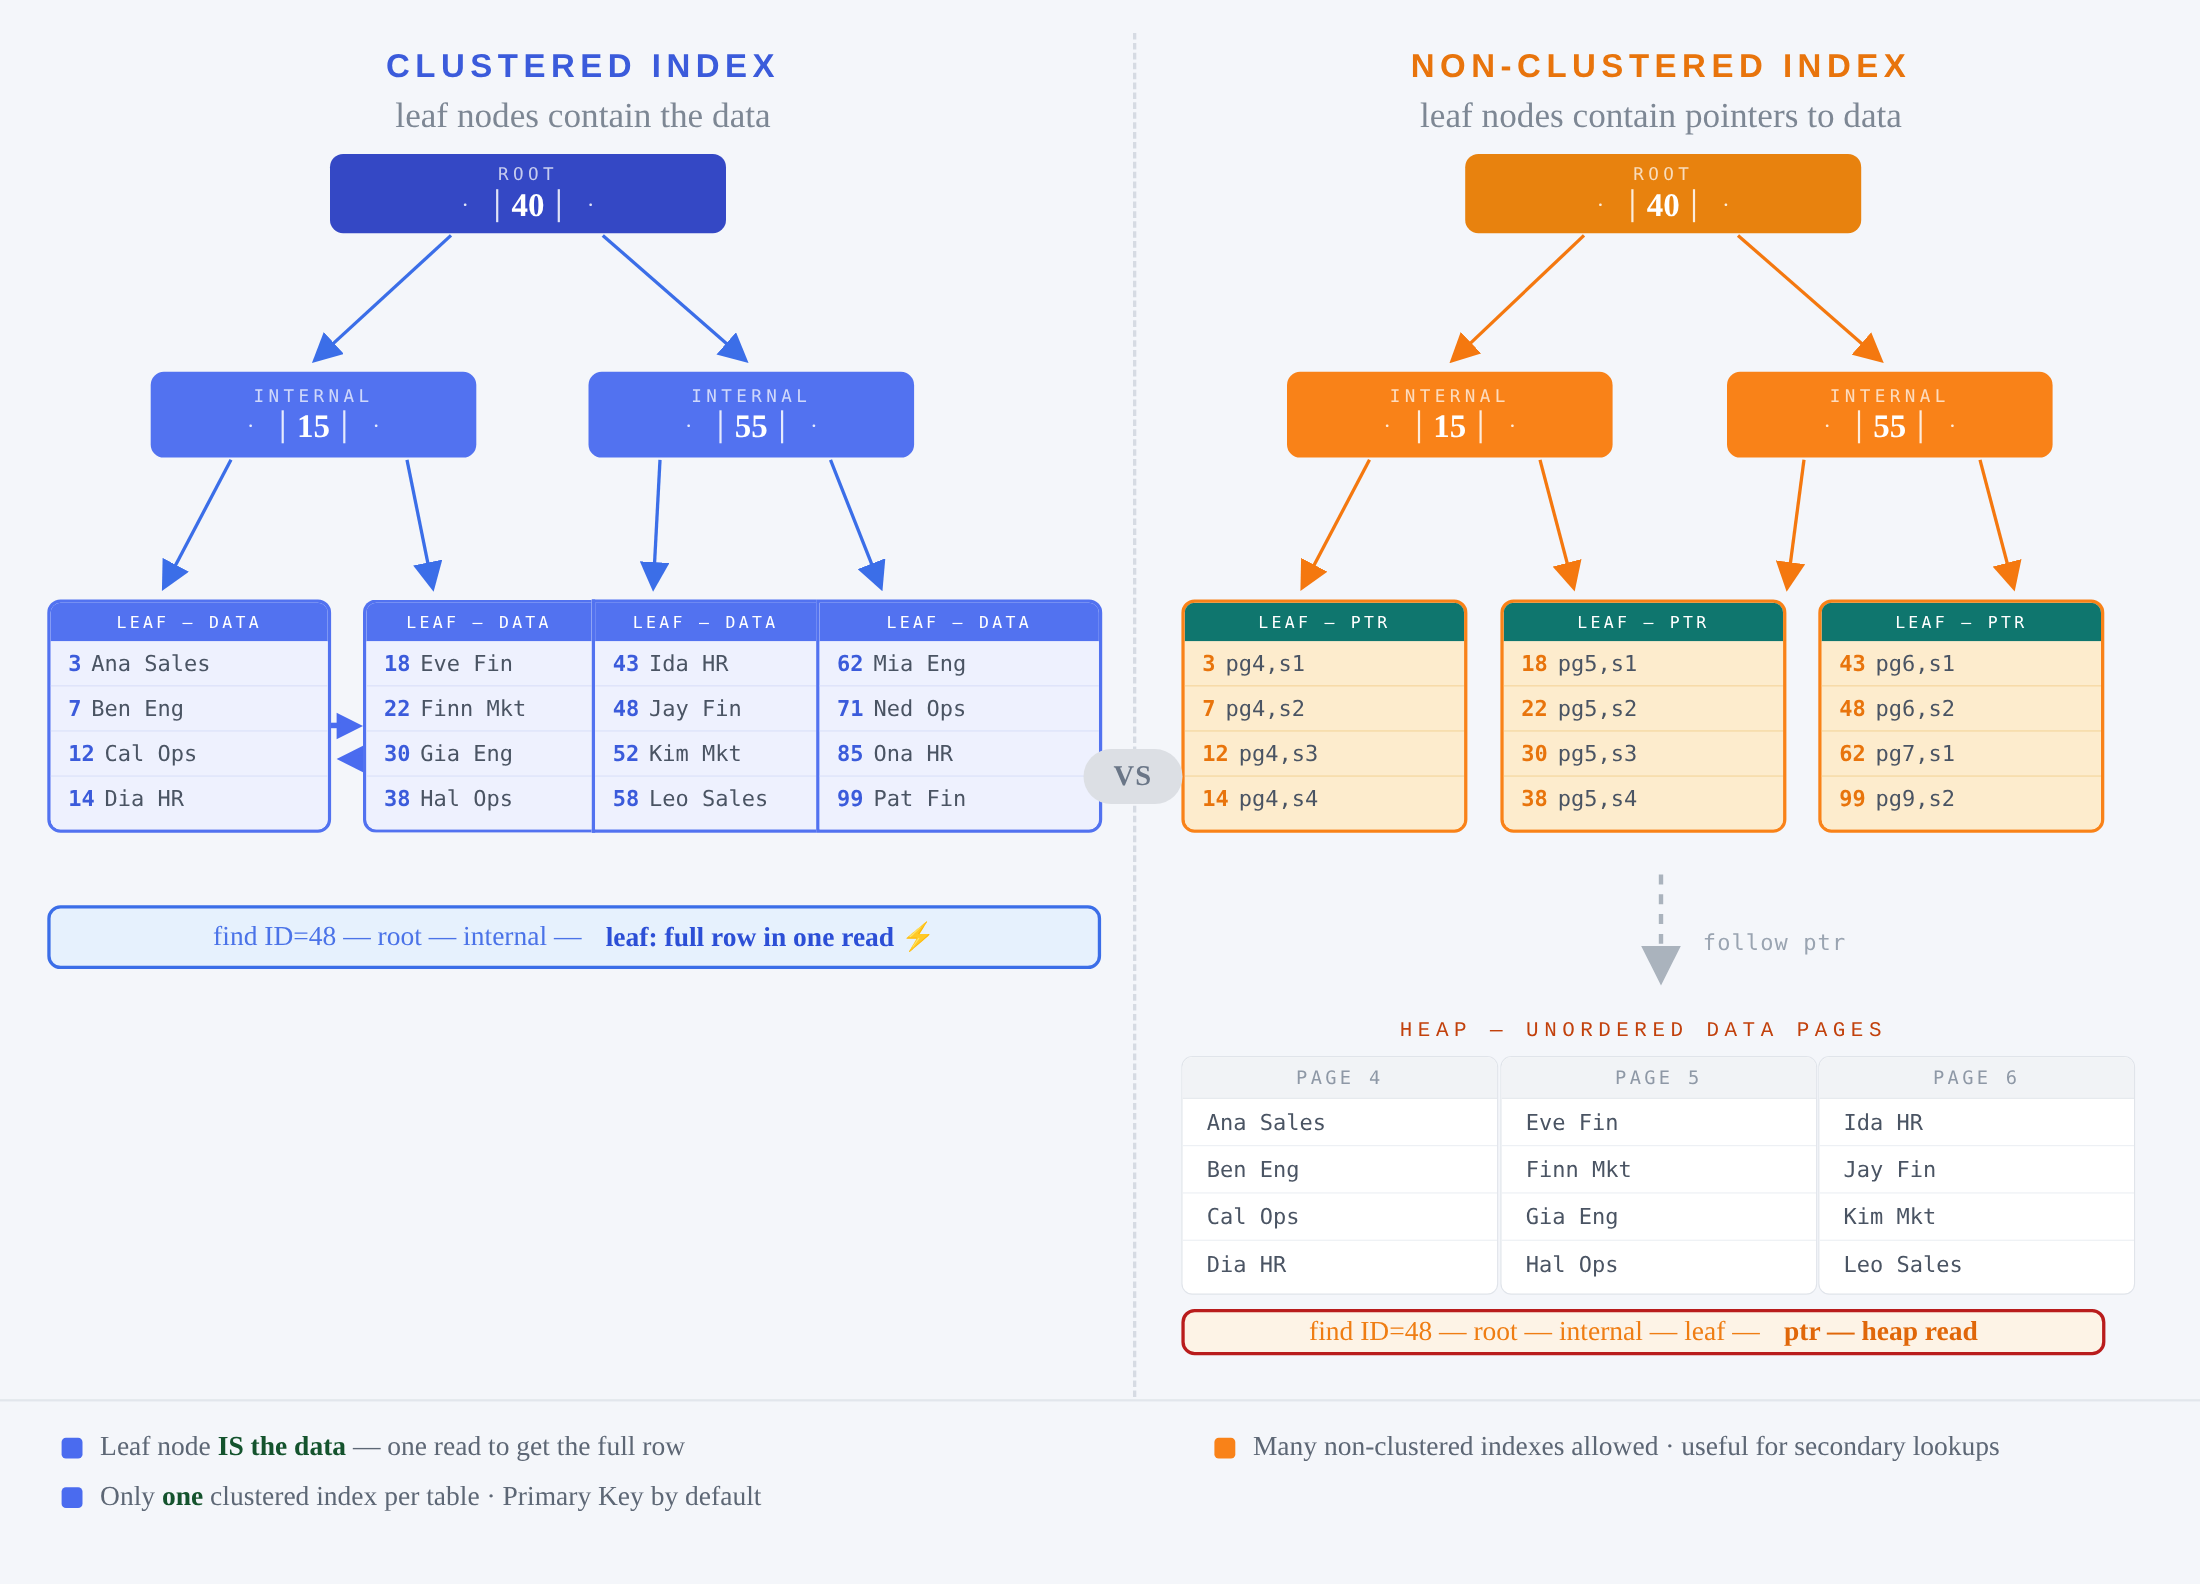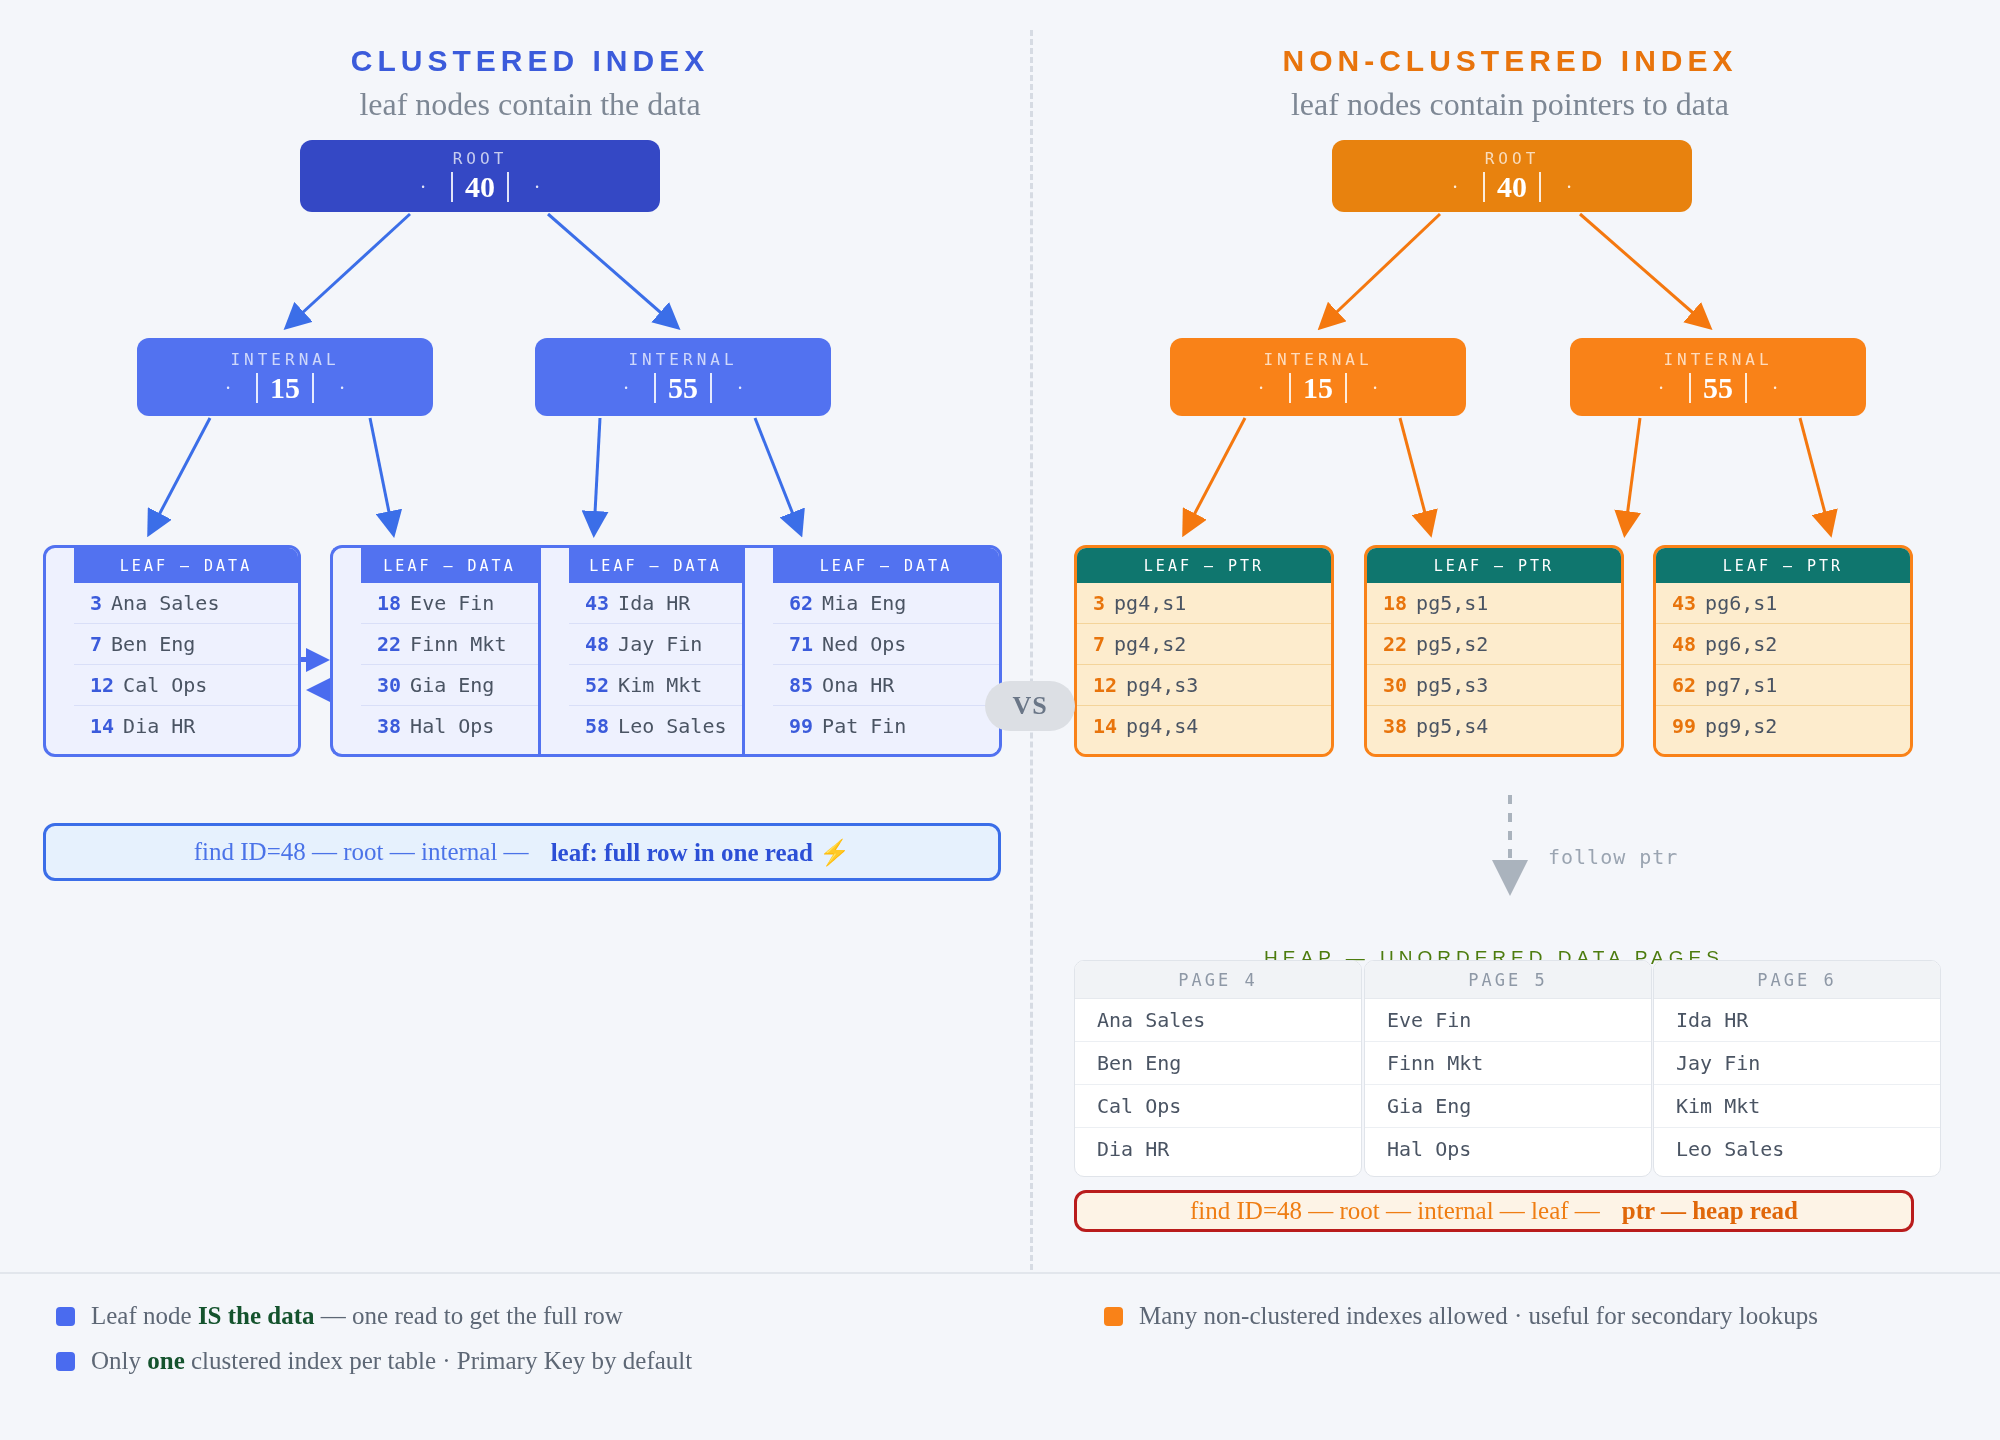--- a/index.html
+++ b/index.html
@@ -95,21 +95,21 @@
   .leaf .lbody { padding: 0 0 8px 0; }
   .leaf .row {
     font-family: "DejaVu Sans Mono", monospace;
     font-size: 20px; padding: 8px 14px 8px 16px;
     display: flex; gap: 9px; align-items: baseline;
   }
   .leaf .row .k { font-weight: bold; }
   .leaf .row .v { color: #4a5463; }
 
   
-  .leaf-b { border: 3px solid #5272f0; background: #eef1fe; padding-left: 28px; }
+  .leaf-b { border: 3px solid #5272f0; background: #eef1fe; }
   .leaf-b .lhead { background: #5272f0; }
   .leaf-b .lbody { background: #eef1fe; }
   .leaf-b .row { border-bottom: 1px solid #d9dff8; }
   .leaf-b .row:last-child { border-bottom: none; }
   .leaf-b .row .k { color: #3b5bdb; }
 
   
   .leaf-o { border: 3px solid #f98218; background: #fdeccd; }
   .leaf-o .lhead { background: #0f766e; }
   .leaf-o .lbody { background: #fdeccd; }
@@ -147,22 +147,22 @@
     left: 1074px; top: 1190px; width: 840px; height: 42px;
     background: #fdf3e6; border: 3px solid #b91c1c; color: #ef7d13;
   }
   .callout .strong { font-weight: bold; margin-left: 22px; }
   #callout-b .strong { color: #2c4fd6; }
   #callout-o .strong { color: #e0670a; }
 
   
   #heap-title {
     position: absolute; left: 1074px; top: 926px; width: 840px;
-    text-align: center; font-family: Liberation Sans, sans-serif;
-    font-size: 19px; letter-spacing: 5px; color: #4d7c0f; margin-top: 21px;
+    text-align: center; font-family: Liberation Mono, monospace;
+    font-size: 19px; letter-spacing: 5px; color: #c2410c;
   }
   .page {
     position: absolute; top: 960px; width: 288px;
     background: #ffffff; border: 1px solid #e0e4ea; border-radius: 10px;
     overflow: hidden;
   }
   .page .phead {
     background: #f1f3f6; color: #8e98a6; text-align: center;
     font-family: "DejaVu Sans Mono", monospace;
     font-size: 17px; letter-spacing: 3px; padding: 9px 0 8px;

